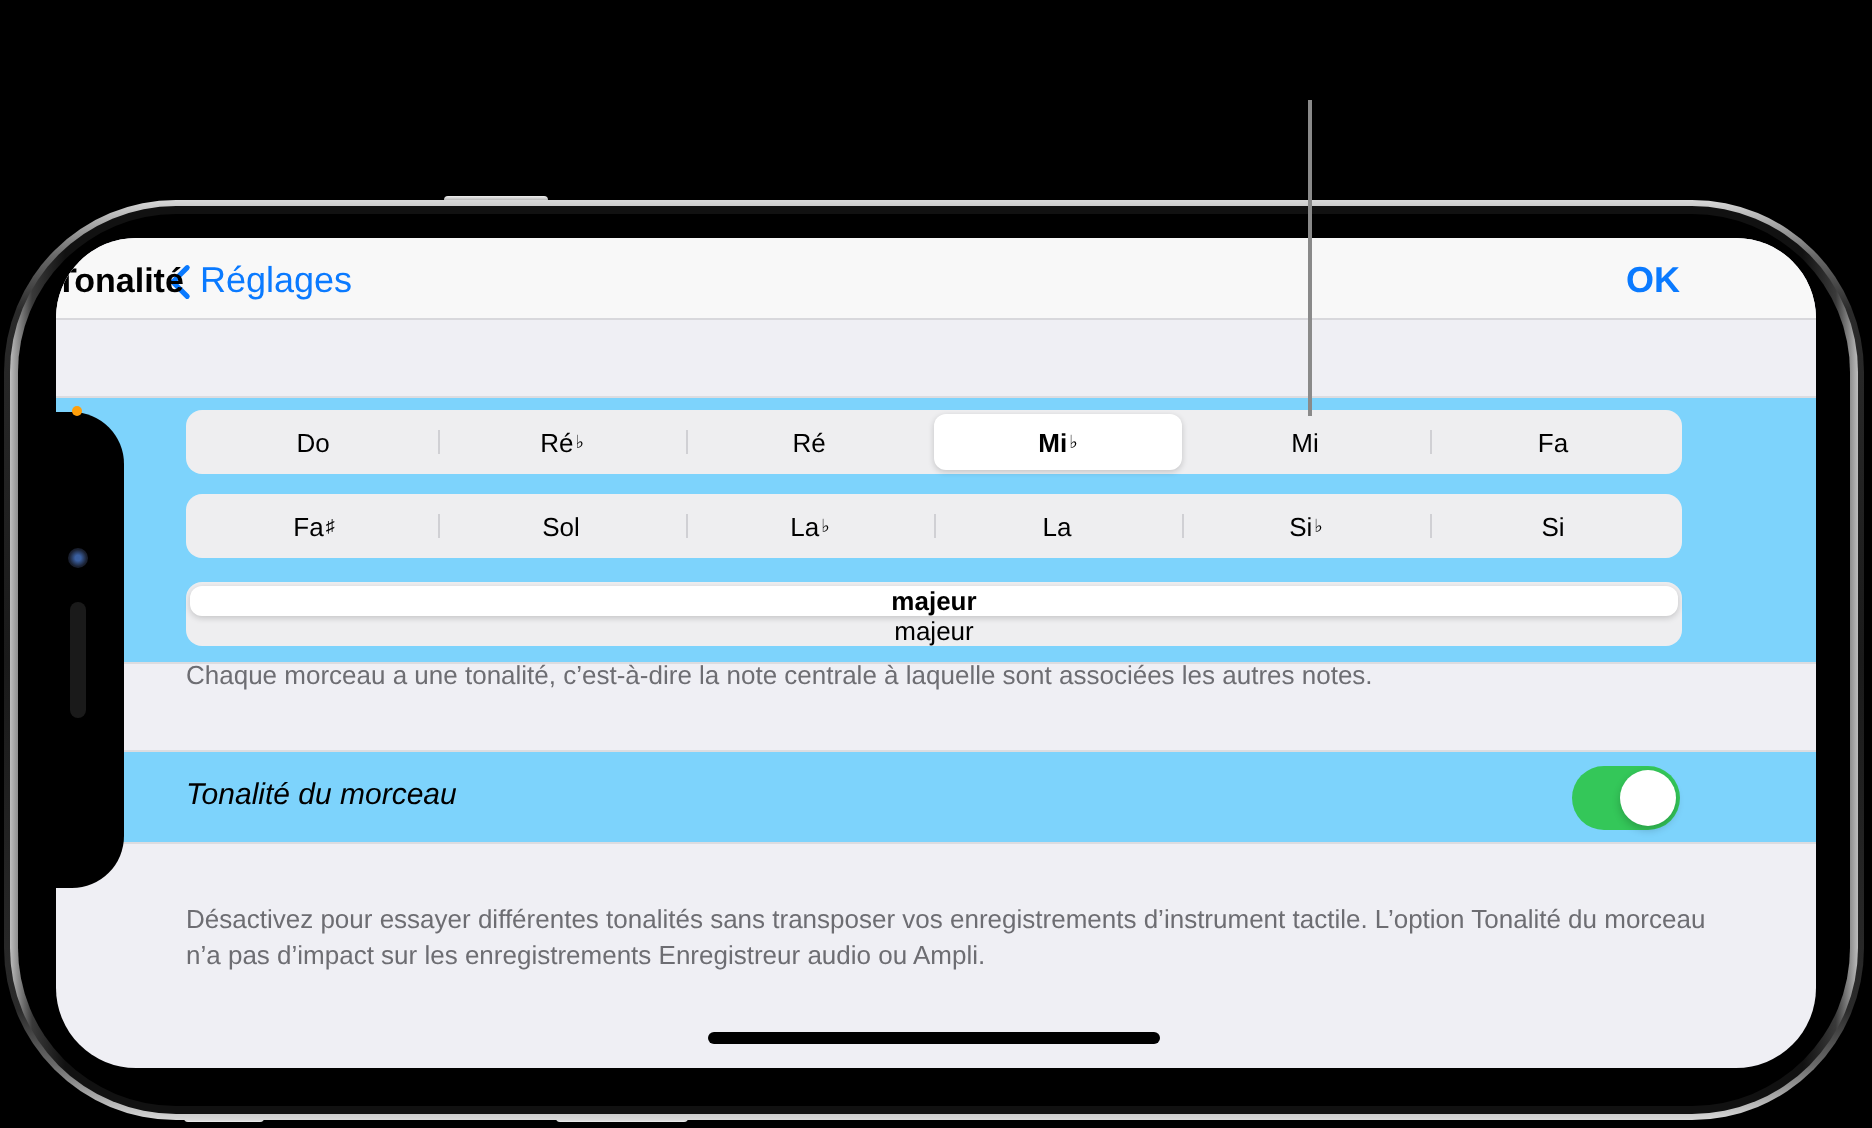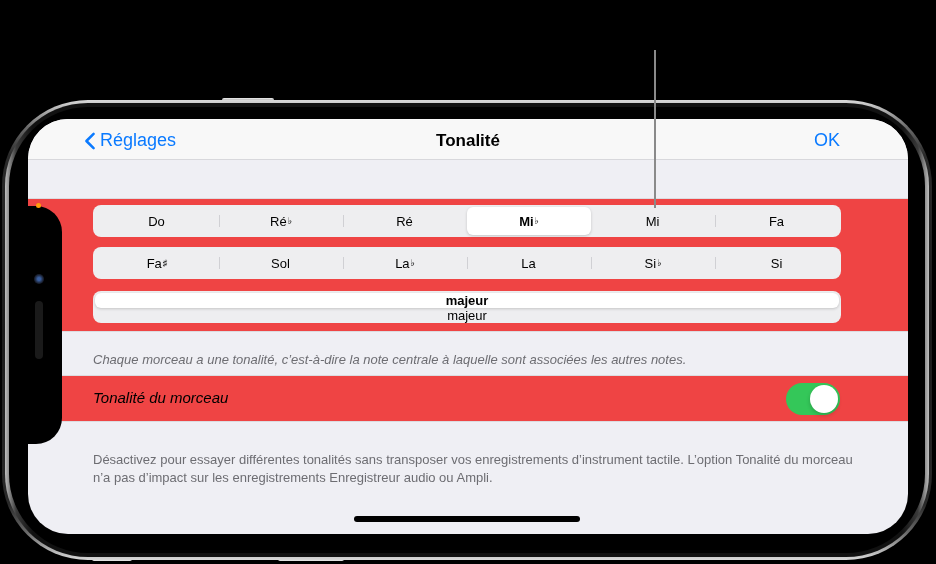--- a/index.html
+++ b/index.html
@@ -67,30 +67,30 @@
     .navbar {
       position: absolute; left: 0; top: 0; width: 100%; height: 41px;
       background: #f8f8f8; border-bottom: 1px solid #d8d8dc;
     }
     .nav-back {
       position: absolute; left: 56px; top: 11px; color: #0a7aff; font-size: 18px;
       display: flex; align-items: center; gap: 4px; cursor: pointer;
     }
     .nav-back svg { width: 12px; height: 18px; }
     .nav-title {
-      position: absolute; left: 0; right: 0; top: 12px; text-align: center;
+      position: absolute; left: 0; right: 0; top: 12px; 
       font-size: 17px; font-weight: bold; color: #000;
     }
     .nav-ok {
-      position: absolute; right: 68px; top: 11px; color: #0a7aff; font-size: 18px; font-weight: normal; cursor: pointer;
+      position: absolute; right: 68px; top: 11px; color: #0a7aff; font-size: 18px; font-weight: bold; cursor: pointer;
     }
 
     
     .group {
-      position: absolute; left: 0; width: 100%; background: #ef4444;
+      position: absolute; left: 0; width: 100%; background: #7dd3fc;
       border-top: 1px solid #dcdce0; border-bottom: 1px solid #dcdce0;
     }
     .group-keys { top: 79px; height: 134px; }
     .group-toggle { top: 256px; height: 47px; }
 
     .seg {
       position: absolute; left: 65px; width: 748px; height: 32px;
       background: #eeeef0; border-radius: 8px; display: flex; padding: 2px;
     }
     .seg-item {
@@ -106,21 +106,21 @@
     .seg-item.selected::before, .seg-item.selected + .seg-item::before { display: none; }
     .seg-item sup { font-size: 9px; margin-left: 1px; vertical-align: 4px; line-height: 0; }
     .seg-row1 { top: 6px; }
     .seg-row2 { top: 48px; }
     .seg-mode { top: 92px; flex-direction: column; }
     .seg-mode .seg-item { font-size: 13px; }
 
     .footnote {
       position: absolute; left: 65px; width: 760px; font-size: 13px; color: #6d6d72; line-height: 18px;
     }
-    .footnote-1 { top: 232px; font-style: italic; }
+    .footnote-1 { top: 210px; }
     .footnote-2 { top: 311px; margin-top: 21px; }
 
     .toggle-label {
       position: absolute; left: 65px; top: 13px; font-size: 15px; color: #000; font-style: italic;
     }
     .toggle {
       position: absolute; right: 68px; top: 7px; width: 54px; height: 32px;
       border-radius: 16px; background: #34c759; cursor: pointer;
     }
     .toggle-knob {

